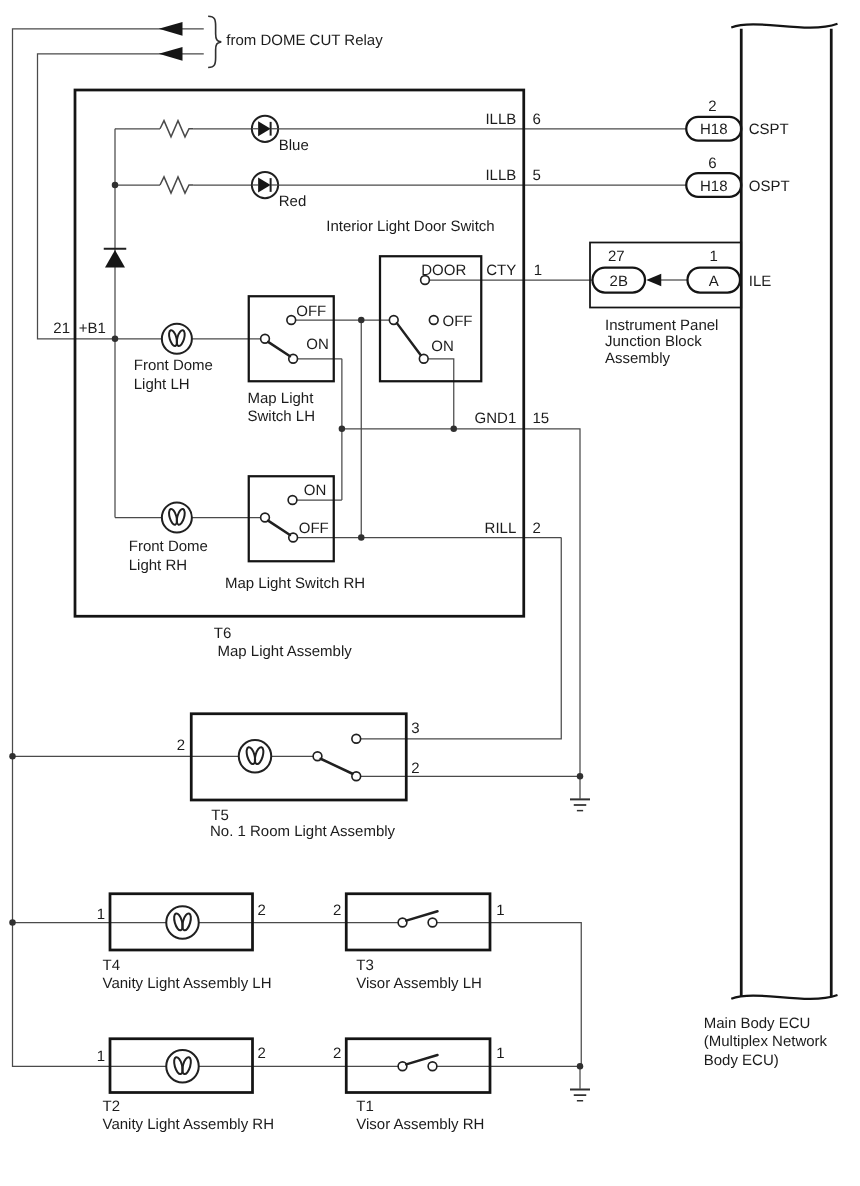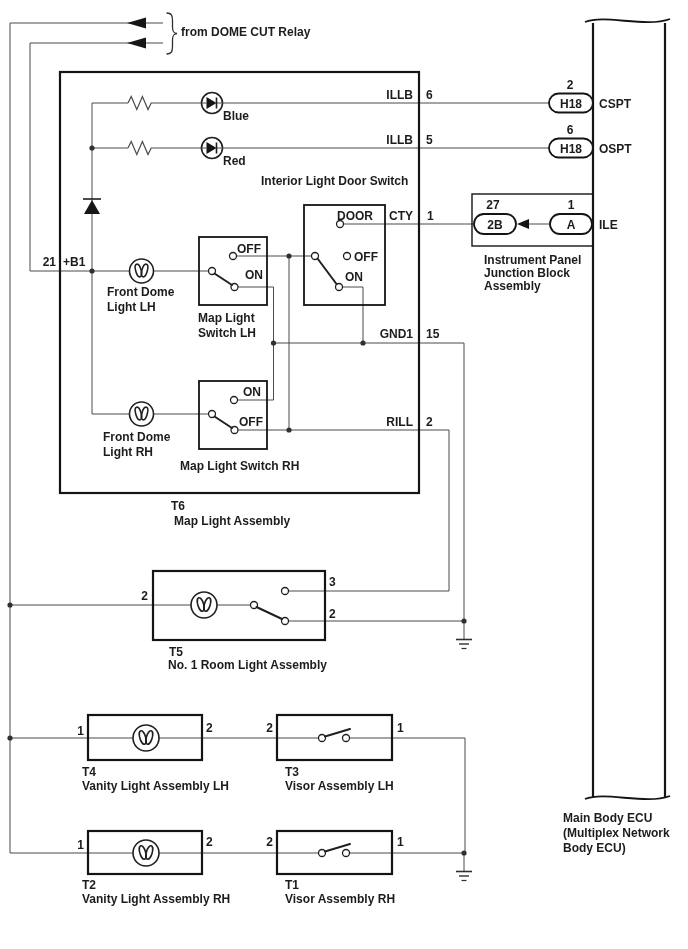--- a/index.html
+++ b/index.html
@@ -1,16 +1,16 @@
 <!DOCTYPE html>
 <html><head>
 <meta charset="utf-8">
 <style>
   html,body{margin:0;padding:0;background:#ffffff;}
-  .page{position:relative;width:688px;height:949px;background:#ffffff;overflow:hidden;font-weight:bold;}
+  .page{position:relative;width:688px;height:949px;background:#ffffff;overflow:hidden;}
   svg{display:block;}
   text{font-family:"Liberation Sans","DejaVu Sans",sans-serif;font-size:12px;fill:#1c1c1c;}
   .wire{stroke:#4a4a4a;stroke-width:1;fill:none;}
   .wire2{stroke:#4a4a4a;stroke-width:1.2;fill:none;}
   .boxthick{stroke:#141414;stroke-width:2.2;fill:none;}
   .boxmed{stroke:#141414;stroke-width:1.8;fill:none;}
   .boxthin{stroke:#141414;stroke-width:1.4;fill:none;}
   .sym{stroke:#202020;stroke-width:1.6;fill:none;}
   .arm{stroke:#202020;stroke-width:2;fill:none;stroke-linecap:round;}
   .contact{stroke:#202020;stroke-width:1.3;fill:#ffffff;}

